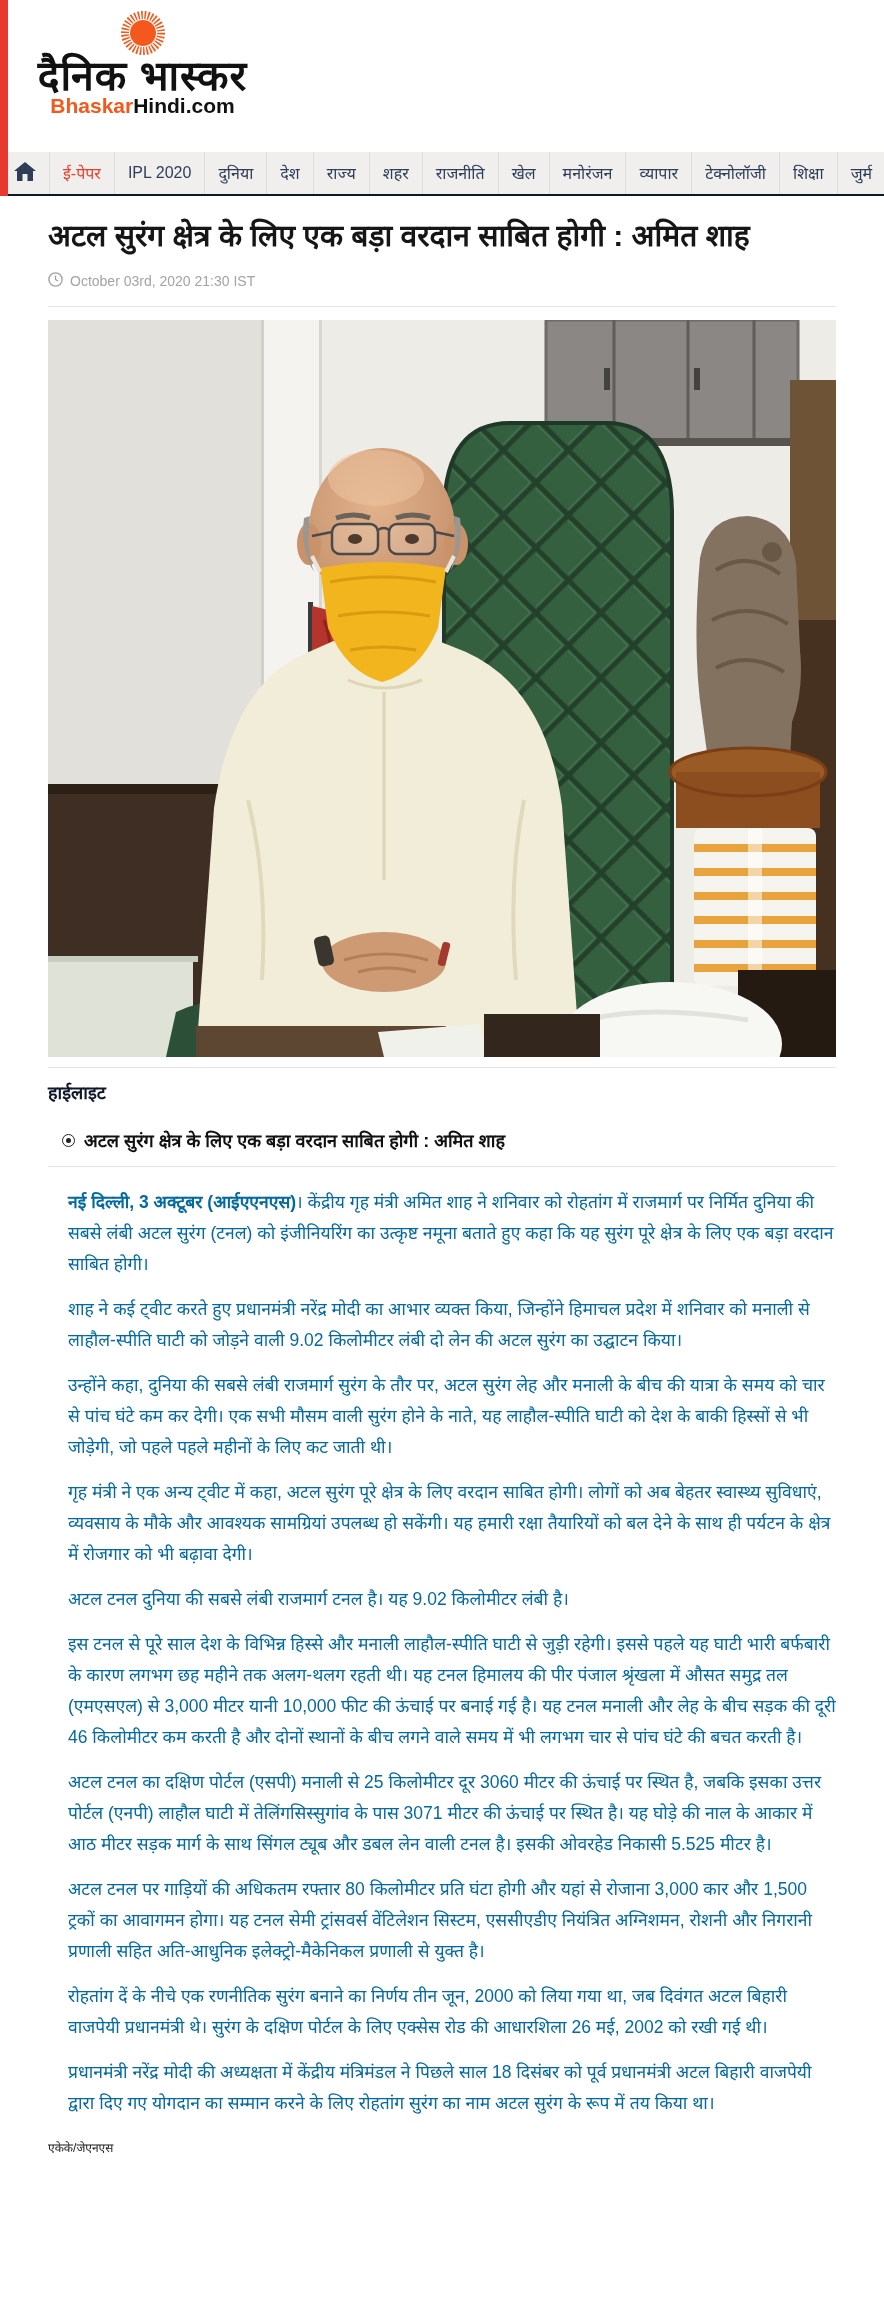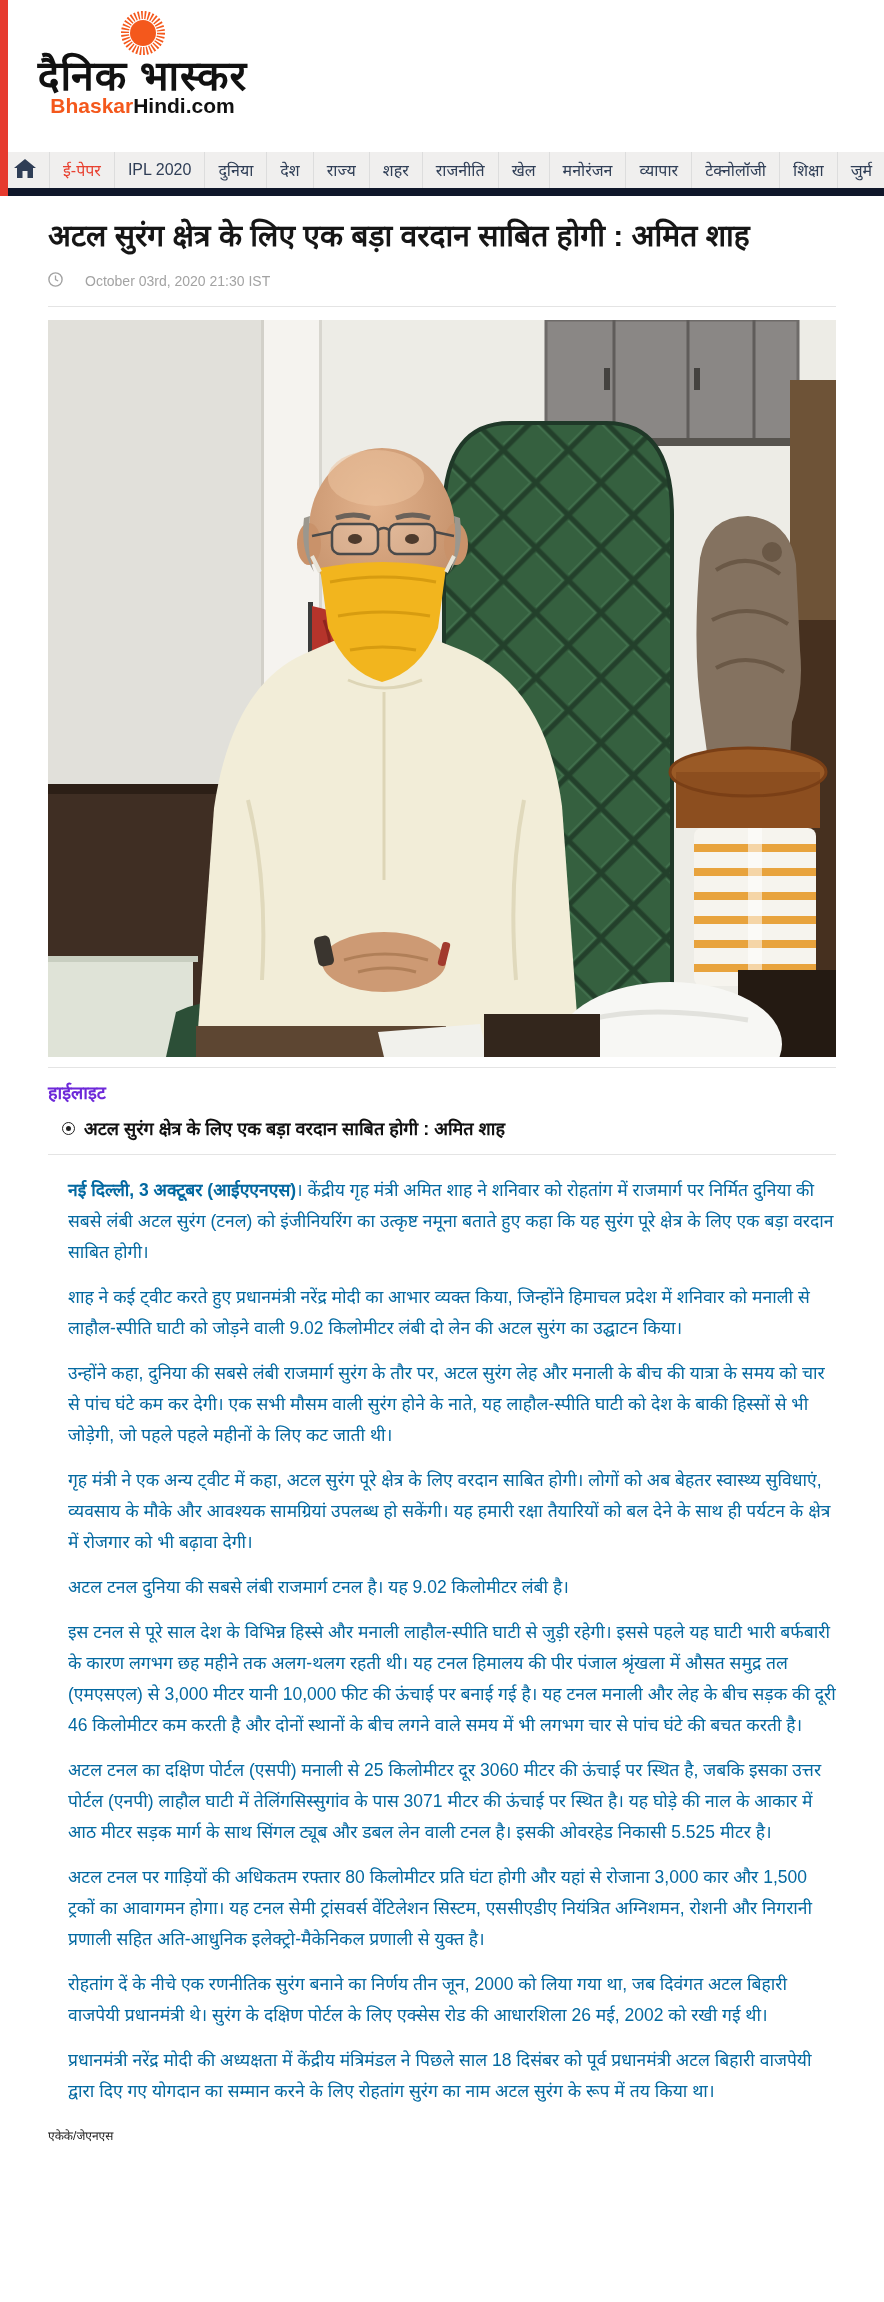--- a/index.html
+++ b/index.html
@@ -13,40 +13,40 @@
   header { position:relative; height:152px; background:#fff; }
   .logo { position:absolute; left:25px; top:8px; width:235px; text-align:center; cursor:pointer; }
   .sun { position:relative; width:46px; height:46px; margin:2px auto 2px auto; }
   .sun svg { display:block; }
   .logo-hindi { font-size:41px; font-weight:bold; color:#111; letter-spacing:1px; line-height:36px; white-space:nowrap; }
   .logo-url { font-size:21px; font-weight:bold; line-height:24px; white-space:nowrap; }
   .logo-url .org { color:#f4581c; }
   .logo-url .blk { color:#111; }
   
   nav {
-    position:relative; height:44px; background:#f0efee; border-bottom:8px solid #0f172a;
+    position:relative; height:44px; background:#f0efee; border-bottom:2px solid #0f172a;
     display:flex; align-items:stretch;
   }
   .nav-spacer { width:25px; border-right:1px solid #ddd; }
   .nav-item {
     position:relative; display:flex; align-items:center; justify-content:center;
     padding:0 13px; border-right:1px solid #ddd; color:#2f3e56; font-size:16px;
     text-decoration:none; white-space:nowrap; cursor:pointer;
   }
   .nav-item.epaper { color:#e8402f; }
   .home-glyph { display:block; }
   
   main { padding:14px 48px 0 48px; }
   h1.headline { font-size:30px; line-height:44px; font-weight:bold; color:#161616; margin:4px 0 14px 0; }
-  .timestamp { display:flex; align-items:center; gap:22px; color:#a3a3a3; font-size:14px; margin-bottom:16px; }
+  .timestamp { display:flex; align-items:center; gap:7px; color:#a3a3a3; font-size:14px; margin-bottom:16px; }
   .divider { border:none; border-top:1px solid #e4e4e4; height:0; margin:0; }
   figure.photo { margin:13px 0 0 0; width:788px; height:737px; background:#ecebe5; overflow:hidden; }
   figure.photo svg { display:block; }
   .highlight { padding:12px 0 14px 0; }
-  .hl-title { font-size:18px; font-weight:bold; color:#6d28d9; margin-bottom:12px; }
+  .hl-title { font-size:18px; font-weight:bold; color:#0f172a; margin-bottom:24px; }
   .hl-item { display:flex; align-items:center; gap:9px; padding-left:14px; font-size:18px; font-weight:bold; color:#111; }
   .bullet { flex:0 0 auto; width:13px; height:13px; border:1.5px solid #222; border-radius:50%; position:relative; }
   .bullet i { position:absolute; left:50%; top:50%; width:5px; height:5px; margin:-2.5px 0 0 -2.5px; background:#222; border-radius:50%; }
   .photo-divider { margin-top:10px; }
   article { padding:20px 0 0 0; }
   article p { font-size:17.5px; line-height:31px; color:#0369a1; margin-bottom:14px;margin-left:20px; }
   article p b { font-weight:bold; }
   .signoff { font-size:12px; line-height:31px; color:#1c1c1c; margin-top:6px; }
 </style>
 </head>

